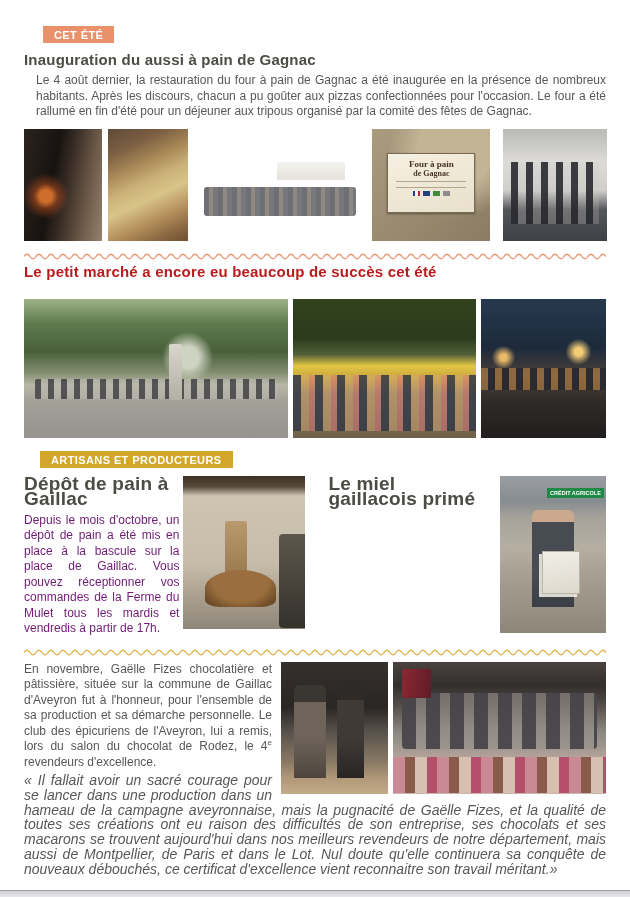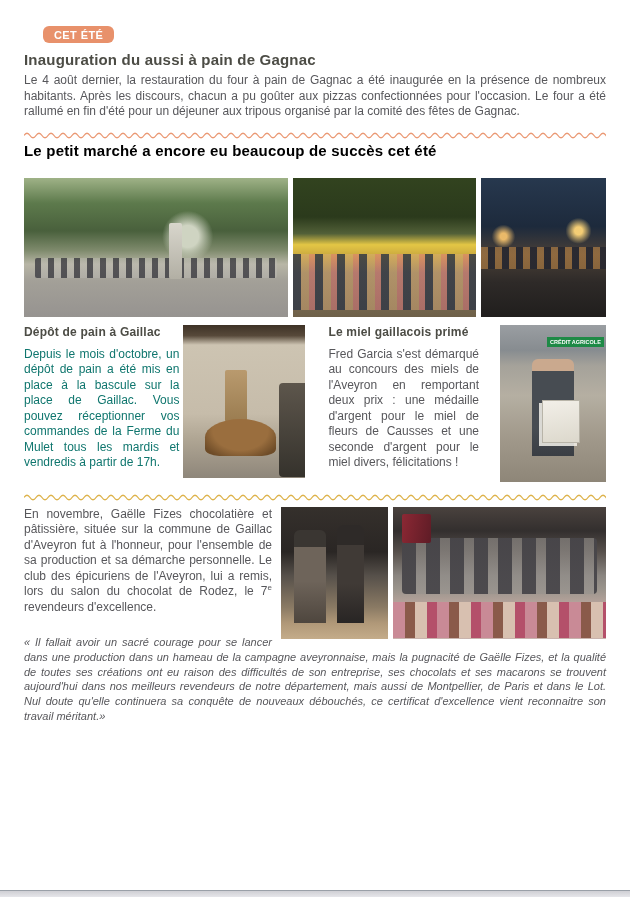--- a/index.html
+++ b/index.html
@@ -4,36 +4,36 @@
 <style>
   html,body{margin:0;padding:0;background:#ffffff;}
   .page{
     position:relative; width:630px; height:897px; overflow:hidden;
     box-sizing:border-box; padding:25px 24px 0 24px; background:#ffffff;
     font-family:"Liberation Sans", sans-serif;
   }
   
   .badge{
     display:inline-block; color:#ffffff; font-weight:bold; font-size:11px;
-    letter-spacing:.4px; padding:3px 11px 2px; line-height:12px;border-radius:6px;
+    letter-spacing:.4px; padding:3px 11px 2px; line-height:12px;
   }
   .badge1{margin-left:19px;}
   .badge2{margin-left:16px;}
   
   h2{
     font-size:15px; font-weight:bold; letter-spacing:.2px;
     margin:0; line-height:16px;
   }
   .h-top{margin:9px 0 5px;}
   .h-marche{margin:4px 0 17px;}
-  .h-sub{font-size:12px; margin:0 0 7px; line-height:15px;}
+  .h-sub{font-size:19px; margin:0 0 7px; line-height:15px;}
   .h-choc{margin:6px 0 7px;}
   
   p{margin:0; font-size:12px; line-height:15.5px; text-align:justify;}
-  .quote{font-style:italic; font-size:11px; line-height:14.8px; margin-top:20px;}
+  .quote{font-style:italic; font-size:14px; line-height:14.8px; margin-top:3px;}
   sup{font-size:8px; line-height:0;}
   
   .prow{display:flex;}
   .row1{margin-top:9px; height:112px;}
   .row2{margin-top:19px; height:139px;}
   .ph{flex:none; height:100%; position:relative; overflow:hidden;}
   .row1 .ph{margin-right:6px;}
   .row1 .ph:last-child{margin-right:0; margin-left:7px;}
   .row2 .ph{margin-right:5px;}
   .row2 .ph:last-child{margin-right:0;}
@@ -134,66 +134,87 @@
   .clear{clear:both;}
 </style>
 </head>
 <body>
 
 <div class="page">
 
   <section>
     <span class="badge badge1" style="background: rgb(232, 145, 107);">CET ÉTÉ</span>
     <h2 class="h-top" style="color: rgb(76, 76, 69);">Inauguration du aussi à pain de Gagnac</h2>
-    <p style="color: rgb(87, 87, 91);">Le 4 août dernier, la restauration du four à pain de Gagnac a été inaugurée en la présence de nombreux habitants. Après les discours, chacun a pu goûter aux pizzas confectionnées pour l'occasion. Le four a été rallumé en fin d'été pour un déjeuner aux tripous organisé par la comité des fêtes de Gagnac.</p>
-
+    <p style="color: rgb(87, 87, 91); margin-left: 12px;">Le 4 août dernier, la restauration du four à pain de Gagnac a été inaugurée en la présence de nombreux habitants. Après les discours, chacun a pu goûter aux pizzas confectionnées pour l'occasion. Le four a été rallumé en fin d'été pour un déjeuner aux tripous organisé par la comité des fêtes de Gagnac.</p>
+
+    <div class="prow row1">
+      <div class="ph ph-oven"></div>
+      <div class="ph ph-pizza"></div>
+      <div class="ph ph-crowd"></div>
+      <div class="ph ph-plaque">
+        <div class="plaque">
+          <div class="plq1">Four à pain</div>
+          <div class="plq2">de Gagnac</div>
+          <div class="plq-sub"></div>
+          <div class="plq-logos">
+            <span class="lg lg1"></span>
+            <span class="lg lg2"></span>
+            <span class="lg lg3"></span>
+            <span class="lg lg4"></span>
+          </div>
+        </div>
+      </div>
+      <div class="ph ph-tent"></div>
+    </div>
   </section>
 
   <svg class="wave" width="582" height="9">
     <path fill="none" stroke-width="1.3" d="M0 5.5 q3 -4.5 6 0 q3 4.5 6 0 q3 -4.5 6 0 q3 4.5 6 0 q3 -4.5 6 0 q3 4.5 6 0 q3 -4.5 6 0 q3 4.5 6 0 q3 -4.5 6 0 q3 4.5 6 0 q3 -4.5 6 0 q3 4.5 6 0 q3 -4.5 6 0 q3 4.5 6 0 q3 -4.5 6 0 q3 4.5 6 0 q3 -4.5 6 0 q3 4.5 6 0 q3 -4.5 6 0 q3 4.5 6 0 q3 -4.5 6 0 q3 4.5 6 0 q3 -4.5 6 0 q3 4.5 6 0 q3 -4.5 6 0 q3 4.5 6 0 q3 -4.5 6 0 q3 4.5 6 0 q3 -4.5 6 0 q3 4.5 6 0 q3 -4.5 6 0 q3 4.5 6 0 q3 -4.5 6 0 q3 4.5 6 0 q3 -4.5 6 0 q3 4.5 6 0 q3 -4.5 6 0 q3 4.5 6 0 q3 -4.5 6 0 q3 4.5 6 0 q3 -4.5 6 0 q3 4.5 6 0 q3 -4.5 6 0 q3 4.5 6 0 q3 -4.5 6 0 q3 4.5 6 0 q3 -4.5 6 0 q3 4.5 6 0 q3 -4.5 6 0 q3 4.5 6 0 q3 -4.5 6 0 q3 4.5 6 0 q3 -4.5 6 0 q3 4.5 6 0 q3 -4.5 6 0 q3 4.5 6 0 q3 -4.5 6 0 q3 4.5 6 0 q3 -4.5 6 0 q3 4.5 6 0 q3 -4.5 6 0 q3 4.5 6 0 q3 -4.5 6 0 q3 4.5 6 0 q3 -4.5 6 0 q3 4.5 6 0 q3 -4.5 6 0 q3 4.5 6 0 q3 -4.5 6 0 q3 4.5 6 0 q3 -4.5 6 0 q3 4.5 6 0 q3 -4.5 6 0 q3 4.5 6 0 q3 -4.5 6 0 q3 4.5 6 0 q3 -4.5 6 0 q3 4.5 6 0 q3 -4.5 6 0 q3 4.5 6 0 q3 -4.5 6 0 q3 4.5 6 0 q3 -4.5 6 0 q3 4.5 6 0 q3 -4.5 6 0 q3 4.5 6 0 q3 -4.5 6 0 q3 4.5 6 0 q3 -4.5 6 0 q3 4.5 6 0 q3 -4.5 6 0 q3 4.5 6 0 q3 -4.5 6 0 q3 4.5 6 0 q3 -4.5 6 0 q3 4.5 6 0 q3 -4.5 6 0 q3 4.5 6 0" stroke="#EA9873"></path>
   </svg>
 
   <section>
-    <h2 class="h-marche" style="color: #000000;">Le petit marché a encore eu beaucoup de succès cet été</h2>
+    <h2 class="h-marche" style="color: #b91c1c;">Le petit marché a encore eu beaucoup de succès cet été</h2>
     <div class="prow row2">
       <div class="ph ph-day"></div>
       <div class="ph ph-yellow"></div>
       <div class="ph ph-night"></div>
     </div>
   </section>
 
   <section>
+    <div style="margin-top:12px;">
+      <span class="badge badge2" style="background: rgb(210, 165, 43);">ARTISANS ET PRODUCTEURS</span>
+    </div>
     <div class="artisans">
       <div class="col-bread-text">
         <h2 class="h-sub" style="color: rgb(76, 76, 69);">Dépôt de pain à Gaillac</h2>
-        <p style="color: #0f766e;">Depuis le mois d'octobre, un dépôt de pain a été mis en place à la bascule sur la place de Gaillac. Vous pouvez réceptionner vos commandes de la Ferme du Mulet tous les mardis et vendredis à partir de 17h.</p>
+        <p style="color: #701a75;">Depuis le mois d'octobre, un dépôt de pain a été mis en place à la bascule sur la place de Gaillac. Vous pouvez réceptionner vos commandes de la Ferme du Mulet tous les mardis et vendredis à partir de 17h.</p>
       </div>
       <div class="ph ph-depot">
         <div class="bag"></div>
       </div>
       <div class="col-miel-text">
         <h2 class="h-sub" style="color: rgb(76, 76, 69);">Le miel gaillacois primé</h2>
-        <p style="color: rgb(87, 87, 91);">Fred Garcia s'est démarqué au concours des miels de l'Aveyron en remportant deux prix : une médaille d'argent pour le miel de fleurs de Causses et une seconde d'argent pour le miel divers, félicitations !</p>
       </div>
       <div class="ph ph-miel">
         <div class="ca-sign">CRÉDIT AGRICOLE</div>
       </div>
     </div>
   </section>
 
   <svg class="wave wave-gold" width="582" height="9">
     <path fill="none" stroke-width="1.3" d="M0 5.5 q3 -4.5 6 0 q3 4.5 6 0 q3 -4.5 6 0 q3 4.5 6 0 q3 -4.5 6 0 q3 4.5 6 0 q3 -4.5 6 0 q3 4.5 6 0 q3 -4.5 6 0 q3 4.5 6 0 q3 -4.5 6 0 q3 4.5 6 0 q3 -4.5 6 0 q3 4.5 6 0 q3 -4.5 6 0 q3 4.5 6 0 q3 -4.5 6 0 q3 4.5 6 0 q3 -4.5 6 0 q3 4.5 6 0 q3 -4.5 6 0 q3 4.5 6 0 q3 -4.5 6 0 q3 4.5 6 0 q3 -4.5 6 0 q3 4.5 6 0 q3 -4.5 6 0 q3 4.5 6 0 q3 -4.5 6 0 q3 4.5 6 0 q3 -4.5 6 0 q3 4.5 6 0 q3 -4.5 6 0 q3 4.5 6 0 q3 -4.5 6 0 q3 4.5 6 0 q3 -4.5 6 0 q3 4.5 6 0 q3 -4.5 6 0 q3 4.5 6 0 q3 -4.5 6 0 q3 4.5 6 0 q3 -4.5 6 0 q3 4.5 6 0 q3 -4.5 6 0 q3 4.5 6 0 q3 -4.5 6 0 q3 4.5 6 0 q3 -4.5 6 0 q3 4.5 6 0 q3 -4.5 6 0 q3 4.5 6 0 q3 -4.5 6 0 q3 4.5 6 0 q3 -4.5 6 0 q3 4.5 6 0 q3 -4.5 6 0 q3 4.5 6 0 q3 -4.5 6 0 q3 4.5 6 0 q3 -4.5 6 0 q3 4.5 6 0 q3 -4.5 6 0 q3 4.5 6 0 q3 -4.5 6 0 q3 4.5 6 0 q3 -4.5 6 0 q3 4.5 6 0 q3 -4.5 6 0 q3 4.5 6 0 q3 -4.5 6 0 q3 4.5 6 0 q3 -4.5 6 0 q3 4.5 6 0 q3 -4.5 6 0 q3 4.5 6 0 q3 -4.5 6 0 q3 4.5 6 0 q3 -4.5 6 0 q3 4.5 6 0 q3 -4.5 6 0 q3 4.5 6 0 q3 -4.5 6 0 q3 4.5 6 0 q3 -4.5 6 0 q3 4.5 6 0 q3 -4.5 6 0 q3 4.5 6 0 q3 -4.5 6 0 q3 4.5 6 0 q3 -4.5 6 0 q3 4.5 6 0 q3 -4.5 6 0 q3 4.5 6 0 q3 -4.5 6 0 q3 4.5 6 0 q3 -4.5 6 0 q3 4.5 6 0" stroke="#DDB24A"></path>
   </svg>
 
   <section class="choc">
     <div class="choc-photos">
       <div class="ph ph-duo"></div>
       <div class="ph ph-group">
         <div class="red-curtain"></div>
       </div>
     </div>
-    <p style="color: rgb(87, 87, 91);"><span>En novembre, Gaëlle Fizes chocolatière et pâtissière, située sur la commune de Gaillac d'Aveyron fut à l'honneur, pour l'ensemble de sa production et sa démarche personnelle. Le club des épicuriens de l'Aveyron, lui a remis, lors du salon du chocolat de Rodez, le 7</span><sup>e</sup><span> revendeurs d'excellence.</span></p>
+    <p style="color: rgb(87, 87, 91);"><span>En novembre, Gaëlle Fizes chocolatière et pâtissière, située sur la commune de Gaillac d'Aveyron fut à l'honneur, pour l'ensemble de sa production et sa démarche personnelle. Le club des épicuriens de l'Aveyron, lui a remis, lors du salon du chocolat de Rodez, le 4</span><sup>e</sup><span> revendeurs d'excellence.</span></p>
     <p class="quote" style="color: rgb(87, 87, 91);">« Il fallait avoir un sacré courage pour se lancer dans une production dans un hameau de la campagne aveyronnaise, mais la pugnacité de Gaëlle Fizes, et la qualité de toutes ses créations ont eu raison des difficultés de son entreprise, ses chocolats et ses macarons se trouvent aujourd'hui dans nos meilleurs revendeurs de notre département, mais aussi de Montpellier, de Paris et dans le Lot. Nul doute qu'elle continuera sa conquête de nouveaux débouchés, ce certificat d'excellence vient reconnaitre son travail méritant.»</p>
     <div class="clear"></div>
   </section>
 
   <div class="page-edge"></div>
 </div>
 
 </body></html>

